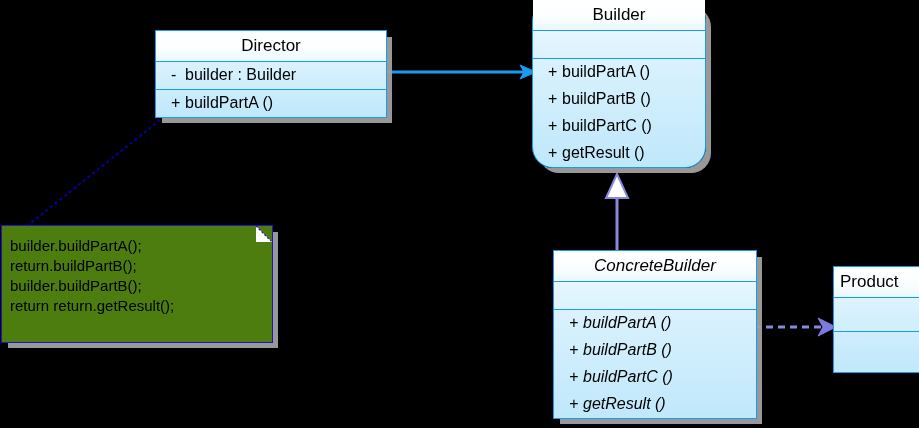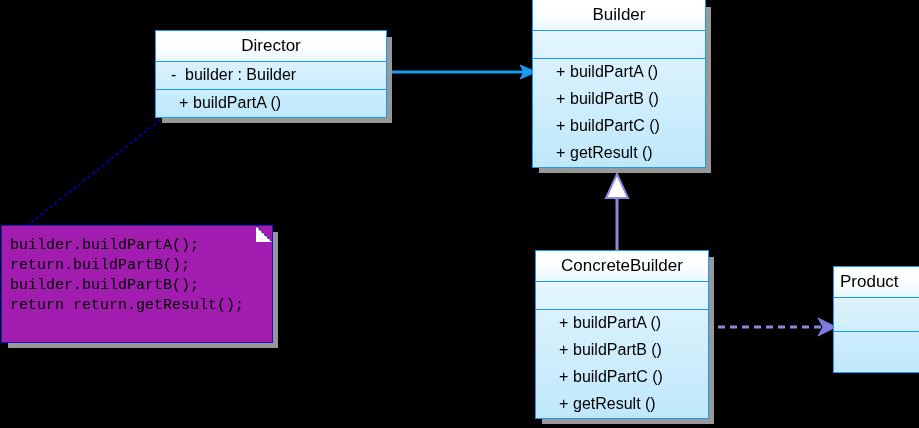--- a/index.html
+++ b/index.html
@@ -33,38 +33,37 @@
     padding: 6px 4px 7px 4px;
     background: linear-gradient(to bottom, #ffffff 0%, #fbfeff 55%, #eaf8fe 100%);
     border-bottom: 1px solid #1b9bf0;
     white-space: nowrap;
     overflow: hidden;
   }
   .uml-compartment {
     box-sizing: border-box;
     border-bottom: 1px solid #1b9bf0;
   }
-  .uml-compartment.last { border-bottom: none; margin-left: 8px; }
+  .uml-compartment.last { border-bottom: none; }
   .uml-row {
     color: #000000;
     font-size: 16px;
     line-height: 1;
     padding: 5px 2px 6px 15px;
     white-space: nowrap;
   }
   .uml-row .vis { display: inline-block; width: 14px; }
 
   
   .uml-note {
     position: absolute;
     box-sizing: border-box;
-    background: #a21caf;
+    background: #4d7c0f;
     border: 1px solid #2211cc;
     box-shadow: 6px 6px 0 -1px rgba(160,160,160,0.95);
-    font-family: Liberation Mono, monospace;
   }
   .uml-note-fold {
     position: absolute;
     top: 0;
     right: 0;
     width: 16px;
     height: 16px;
   }
   .note-text {
     padding: 10px 0 0 8px;
@@ -112,40 +111,40 @@
         <span class="vis">-</span><span>builder  : Builder</span>
       </div>
     </div>
     <div class="uml-compartment last">
       <div class="uml-row">
         <span class="vis">+</span><span>buildPartA ()</span>
       </div>
     </div>
   </div>
 
-  <div class="uml-class" style="left:532px; top:0px; width:174px; border-top:none;">
+  <div class="uml-class" style="left:532px; top:0px; width:174px; border-top:none;border-radius:21px;">
     <div class="uml-title">Builder</div>
     <div class="uml-compartment" style="height:28px;"></div>
     <div class="uml-compartment last">
       <div class="uml-row">
         <span class="vis">+</span><span>buildPartA ()</span>
       </div>
       <div class="uml-row">
         <span class="vis">+</span><span>buildPartB ()</span>
       </div>
       <div class="uml-row">
         <span class="vis">+</span><span>buildPartC ()</span>
       </div>
       <div class="uml-row">
         <span class="vis">+</span><span>getResult ()</span>
       </div>
     </div>
   </div>
 
-  <div class="uml-class" style="left:535px; top:250px; width:174px;">
+  <div class="uml-class" style="left:553px; top:250px; width:204px;font-style:italic;">
     <div class="uml-title">ConcreteBuilder</div>
     <div class="uml-compartment" style="height:28px;"></div>
     <div class="uml-compartment last">
       <div class="uml-row">
         <span class="vis">+</span><span>buildPartA ()</span>
       </div>
       <div class="uml-row">
         <span class="vis">+</span><span>buildPartB ()</span>
       </div>
       <div class="uml-row">

